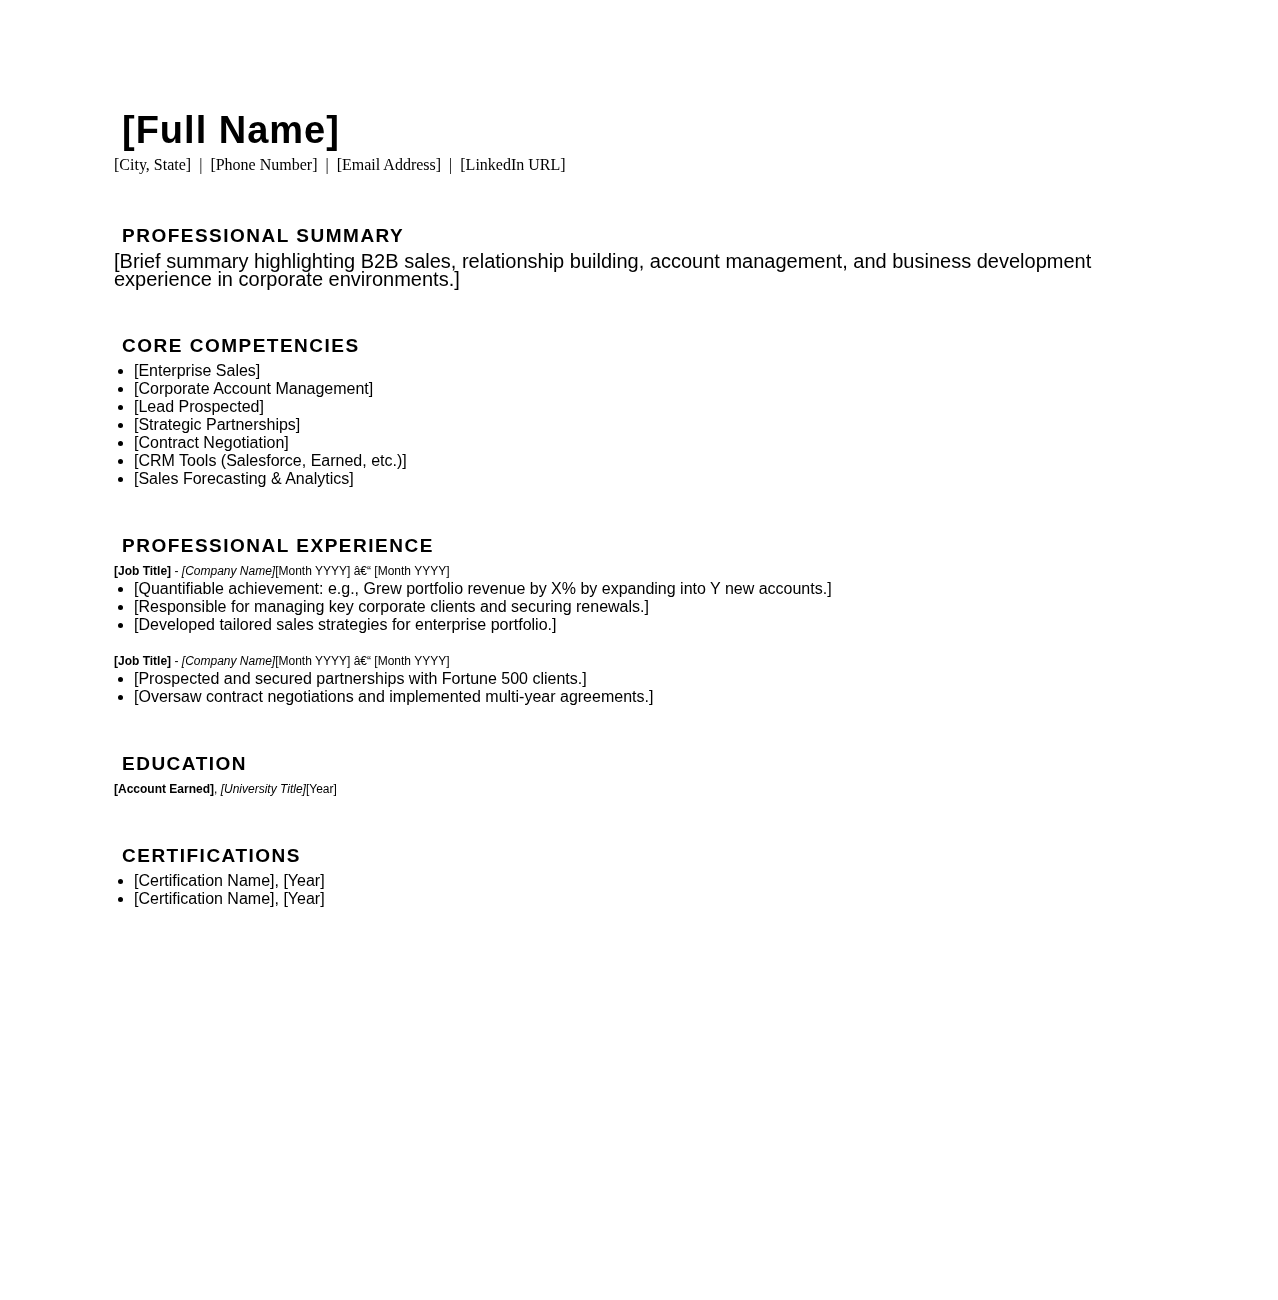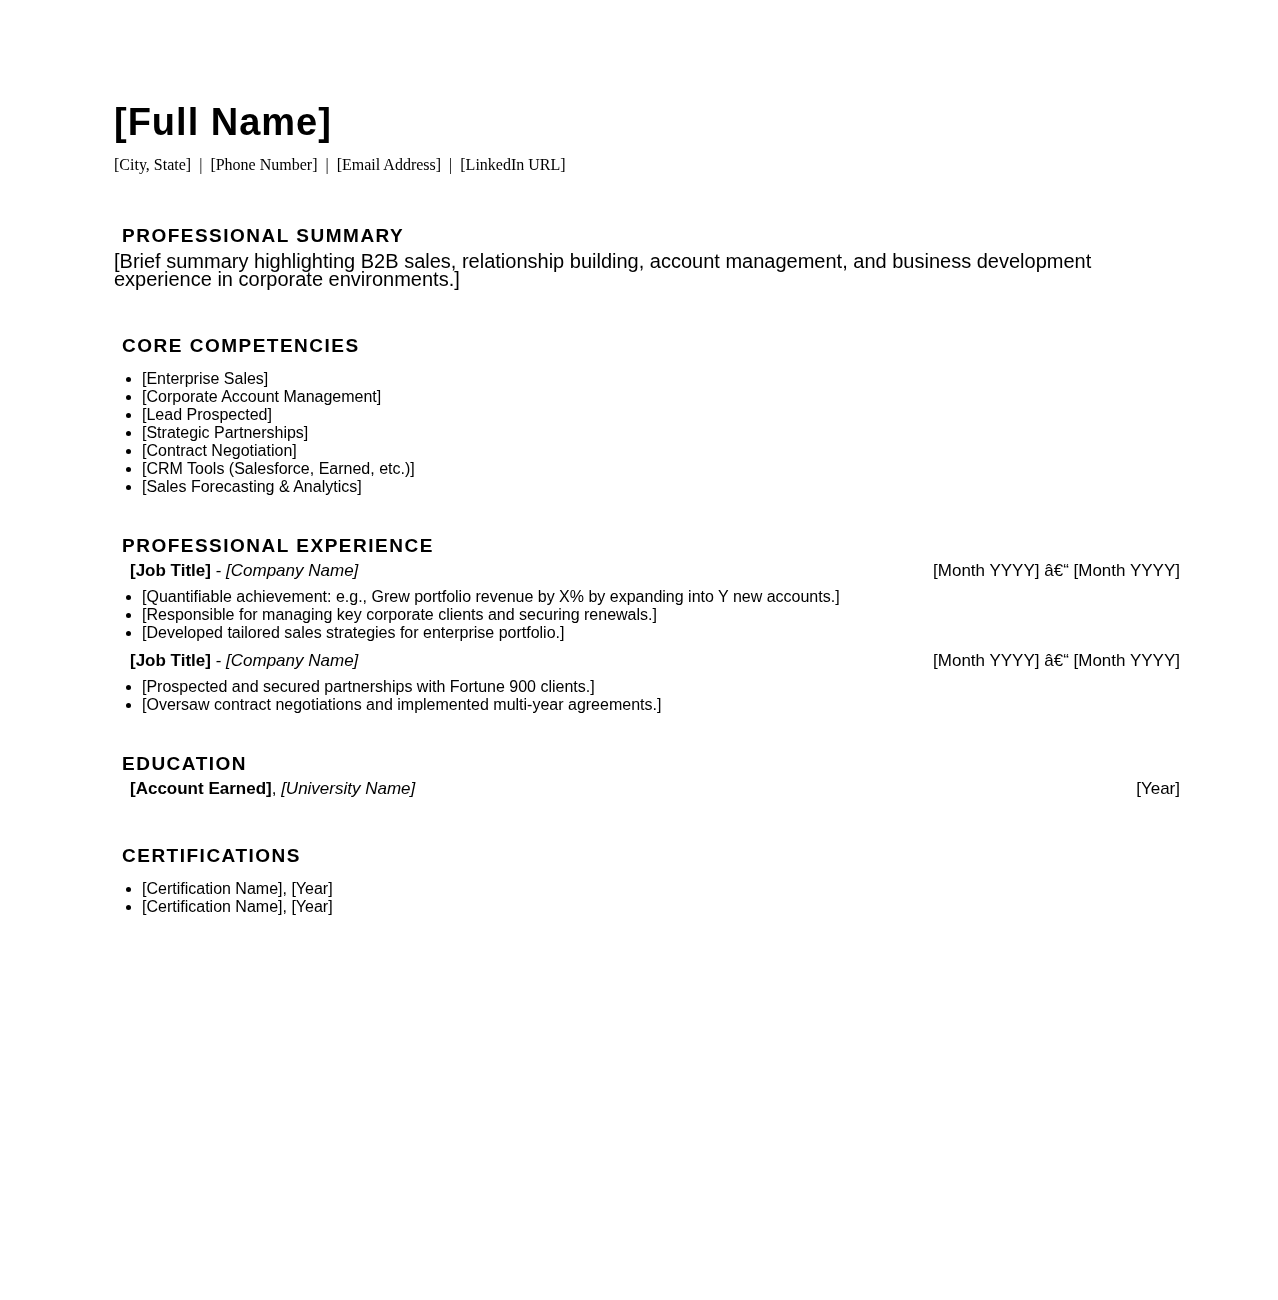--- a/index.html
+++ b/index.html
@@ -2,27 +2,27 @@
 <html><head>
 <meta charset="utf-8">
 <style>
   html, body { margin: 0; padding: 0; background: #ffffff; }
   body {
     width: 1278px; height: 1300px; position: relative;
     font-family: "Liberation Sans", sans-serif; color: #000;
     font-size: 16px;
   }
   .page { position: absolute; left: 114px; top: 0; width: 1050px; }
-  .name { position: absolute; top: 100px; left: 0; font-size: 38px; font-weight: bold; letter-spacing: 1px; margin: 0; line-height: 44px; }
+  .name { position: absolute; top: 100px; left: 0; font-size: 38px; font-weight: bold; letter-spacing: 1px; margin: 8px; line-height: 44px; }
   .contact { position: absolute; top: 156px; left: 0; font-size: 16px; line-height: 18px; white-space: pre; font-family: Liberation Serif, serif; }
   .section-title { position: absolute; left: 0; font-size: 19px; font-weight: bold; letter-spacing: 1.5px; margin: 8px; line-height: 22px; }
   .para { position: absolute; left: 0; width: 1000px; font-size: 20px; line-height: 18px; }
-  ul.list { position: absolute; left: 0; margin: 8px; padding-left: 20px; font-size: 16px; line-height: 18px; }
+  ul.list { position: absolute; left: 0; margin: 0; padding-left: 20px; font-size: 16px; line-height: 18px; }
   ul.list li { margin: 0; }
-  .row { position: absolute; left: 16px; width: 1050px; font-size: 17px; line-height: 18px; display: flex; justify-content: space-between; }
+  .row { position: absolute; left: 0; width: 1050px; font-size: 12px; line-height: 18px; display: flex; justify-content: flex-start; }
   .row .left b { font-weight: bold; }
   .row .left i { font-style: italic; }
 </style>
 </head>
 <body>
 
 <div class="page">
 
   <h1 class="name">[Full Name]</h1>
   <div class="contact">[City, State]  |  [Phone Number]  |  [Email Address]  |  [LinkedIn URL]</div>
@@ -51,27 +51,27 @@
     <li>[Quantifiable achievement: e.g., Grew portfolio revenue by X% by expanding into Y new accounts.]</li>
     <li>[Responsible for managing key corporate clients and securing renewals.]</li>
     <li>[Developed tailored sales strategies for enterprise portfolio.]</li>
   </ul>
 
   <div class="row" style="top:652px">
     <span class="left"><b>[Job Title]</b><span> - </span><i>[Company Name]</i></span>
     <span>[Month YYYY] â€“ [Month YYYY]</span>
   </div>
   <ul class="list" style="top:670px">
-    <li>[Prospected and secured partnerships with Fortune 900 clients.]</li>
+    <li>[Prospected and secured partnerships with Fortune 500 clients.]</li>
     <li>[Oversaw contract negotiations and implemented multi-year agreements.]</li>
   </ul>
 
   <h2 class="section-title" style="top:745px">EDUCATION</h2>
   <div class="row" style="top:780px">
-    <span class="left"><b>[Account Earned]</b><span>, </span><i>[University Name]</i></span>
+    <span class="left"><b>[Account Earned]</b><span>, </span><i>[University Title]</i></span>
     <span>[Year]</span>
   </div>
 
   <h2 class="section-title" style="top:837px">CERTIFICATIONS</h2>
   <ul class="list" style="top:872px">
     <li>[Certification Name], [Year]</li>
     <li>[Certification Name], [Year]</li>
   </ul>
 
 </div>

